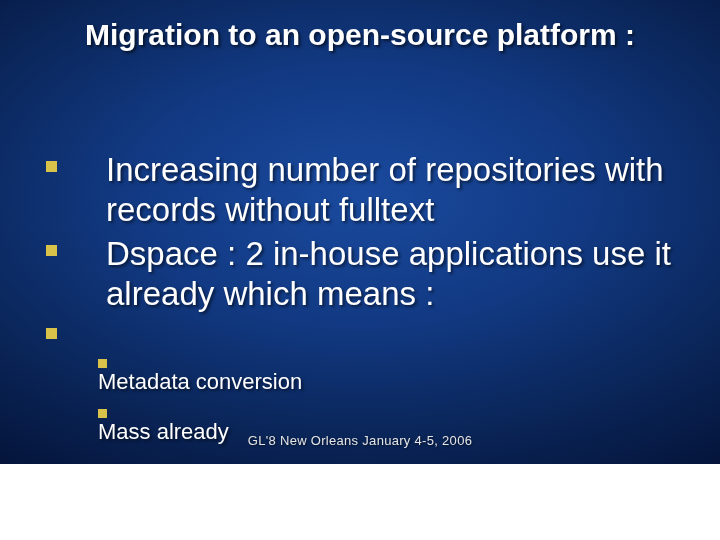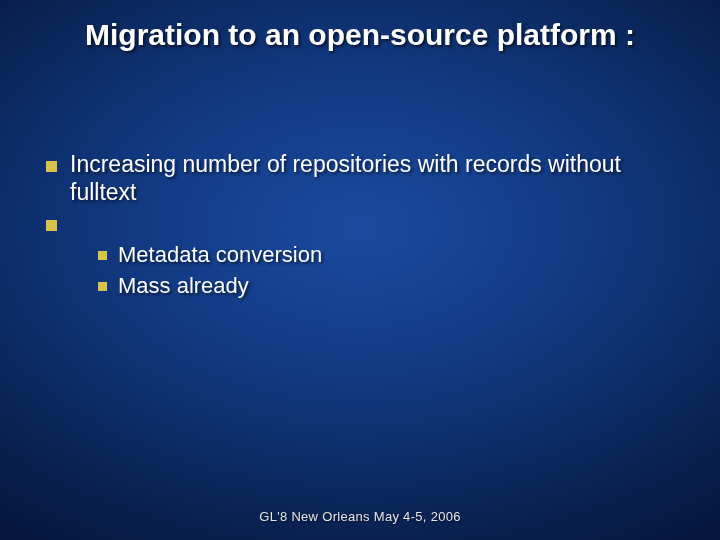--- a/index.html
+++ b/index.html
@@ -5,21 +5,21 @@
   html, body {
     margin: 0;
     padding: 0;
     width: 720px;
     height: 540px;
     overflow: hidden;
     font-family: Arial, Helvetica, sans-serif;
   }
   .slide {
     width: 720px;
-    height: 540px;
+    height: 464px;
     background: radial-gradient(ellipse 110% 95% at 50% 42%,
                 #1a4a9e 0%,
                 #123a84 28%,
                 #0a2558 55%,
                 #041338 78%,
                 #010818 100%);
     position: relative;
     box-sizing: border-box;
     color: #ffffff;
   }
@@ -40,38 +40,40 @@
     top: 150px;
     left: 40px;
     right: 40px;
   }
   .bullet-row {
     display: flex;
     align-items: flex-start;
     margin-bottom: 3px;
   }
   .bullet-lvl1 {
-    font-size: 23px;
+    font-size: 33px;
     line-height: 1.22;
     text-shadow: 2px 2px 3px rgba(0,0,0,0.55);
+    gap: 36px;
   }
   .bullet-lvl1 .sq {
     width: 11px;
     height: 11px;
     background: #d9c24a;
     flex: 0 0 auto;
     margin-top: 11px;
     margin-right: 13px;
     margin-left: 6px;
   }
   .bullet-lvl2 {
     font-size: 22px;
     line-height: 1.28;
     text-shadow: 2px 2px 3px rgba(0,0,0,0.55);
     margin-left: 58px;
+    flex-direction: column;
   }
   .bullet-lvl2 .sq {
     width: 9px;
     height: 9px;
     background: #d9c24a;
     flex: 0 0 auto;
     margin-top: 10px;
     margin-right: 11px;
   }
   .sub-block {
@@ -96,33 +98,37 @@
 
   <div class="title">Migration to an open-source platform :</div>
 
   <div class="body">
 
     <div class="bullet-row bullet-lvl1">
       <div class="sq"></div>
       <div>Increasing number of repositories with records without fulltext</div>
     </div>
 
+    <div class="bullet-row bullet-lvl1">
+      <div class="sq"></div>
+      <div>Dspace : 2 in-house applications use it already which means :</div>
+    </div>
 
     <div class="bullet-row bullet-lvl1">
       <div class="sq"></div>
     </div>
 
     <div class="sub-block">
       <div class="bullet-row bullet-lvl2">
         <div class="sq"></div>
         <div>Metadata conversion</div>
       </div>
       <div class="bullet-row bullet-lvl2">
         <div class="sq"></div>
         <div>Mass already</div>
       </div>
     </div>
 
   </div>
 
-  <div class="footer">GL'8   New Orleans   May 4-5, 2006</div>
+  <div class="footer">GL'8   New Orleans   January 4-5, 2006</div>
 
 </div>
 
 </body></html>

